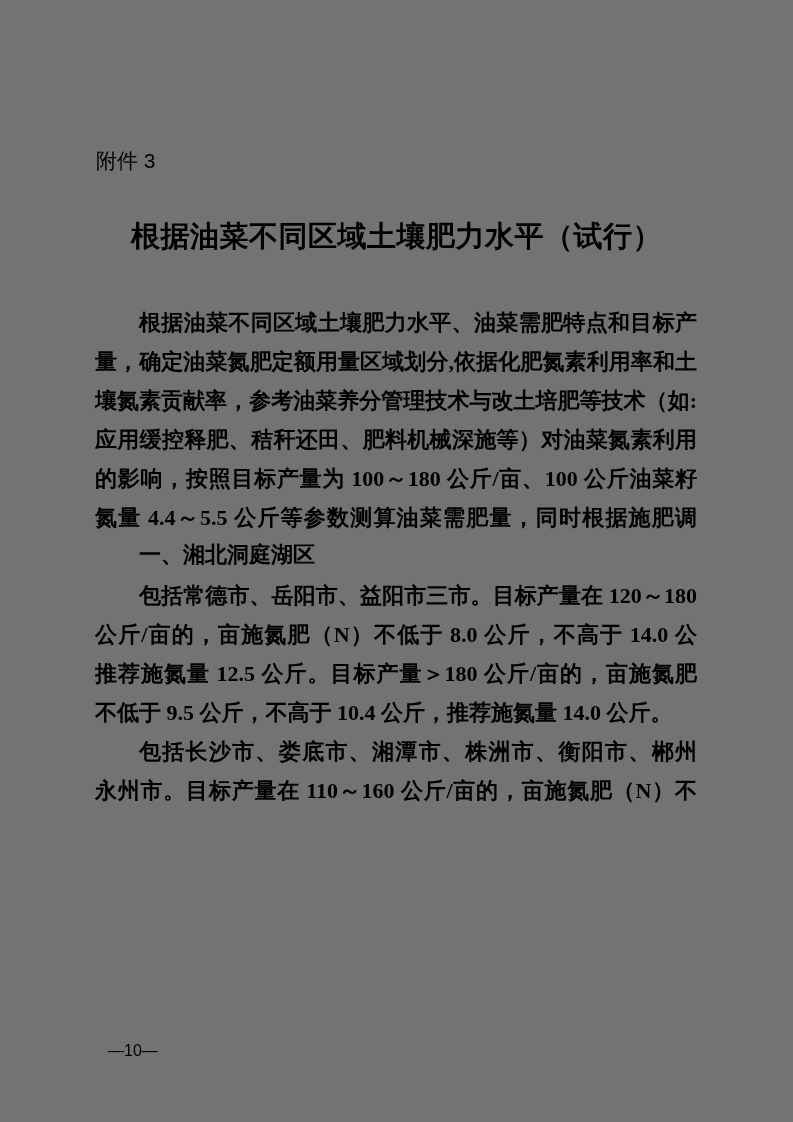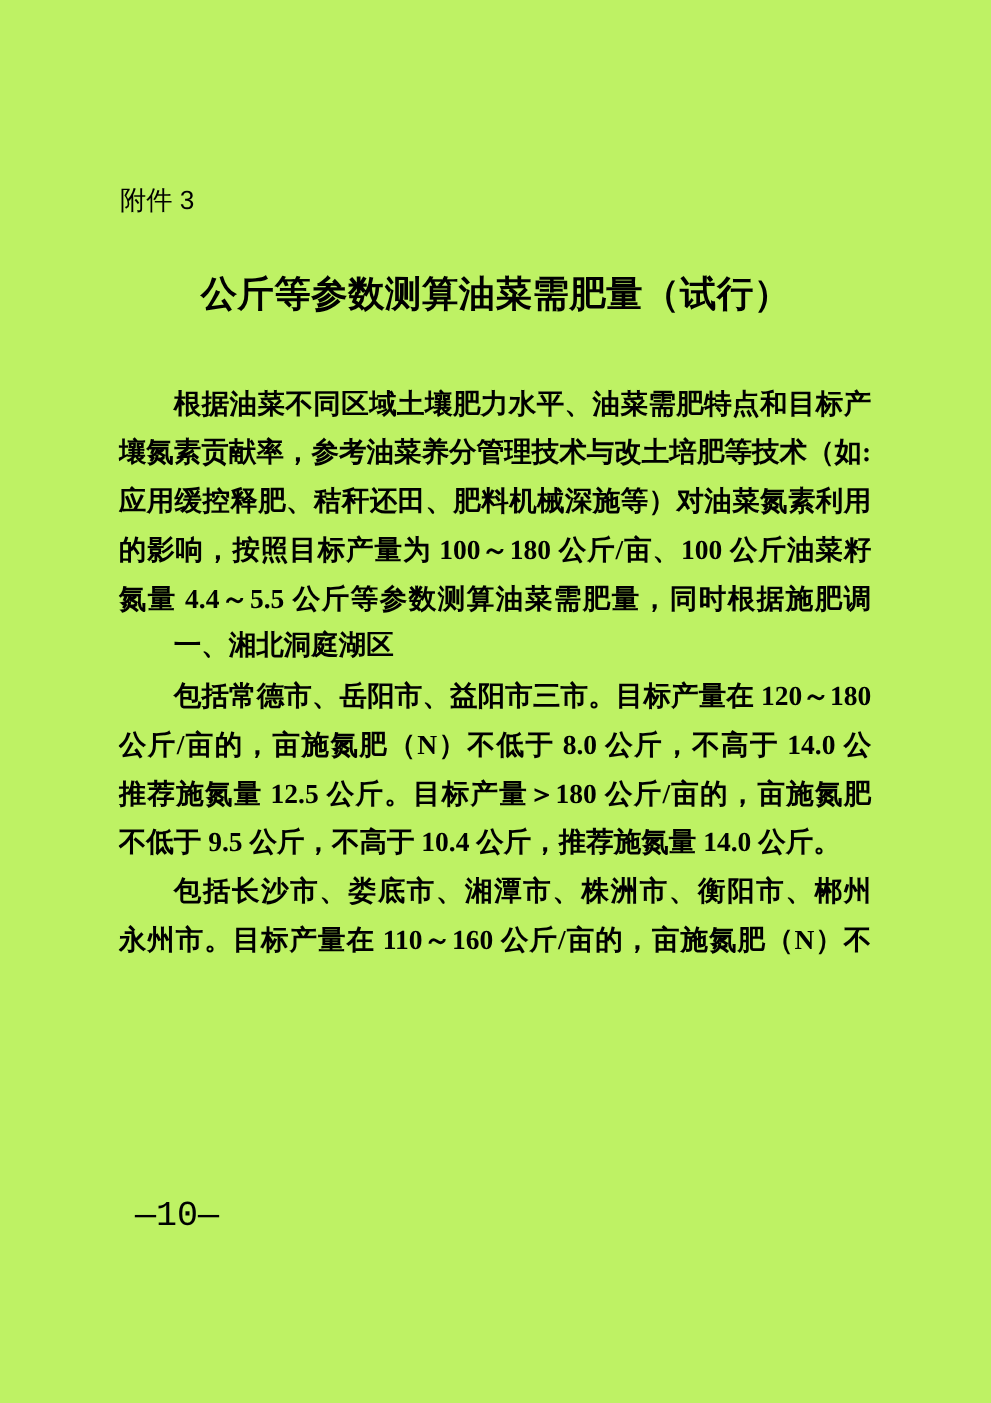--- a/index.html
+++ b/index.html
@@ -5,21 +5,21 @@
   html, body {
     margin: 0;
     padding: 0;
     background: #e8e8e8;
   }
   .page {
     position: relative;
     width: 793px;
     height: 1122px;
     margin: 0 auto;
-    background: #bef264;
+    background: #737373;
     color: #000000;
     font-family: "Liberation Serif", "DejaVu Serif", serif;
     overflow: hidden;
   }
   .attachment-label {
     position: absolute;
     left: 96px;
     top: 146px;
     font-size: 21px;
     line-height: 30px;
@@ -62,37 +62,38 @@
     height: 39px;
     line-height: 39px;
     text-indent: 2em;
     font-weight: bold;
     font-family: Liberation Mono, monospace;
     overflow: hidden;
   }
   .page-number {
     position: absolute;
     left: 108px;
-    top: 959px;
-    font-size: 28px;
+    top: 1036px;
+    font-size: 16px;
     line-height: 30px;
-    font-family: Liberation Mono, monospace;
+    font-family: Liberation Sans, sans-serif;
   }
 </style>
 </head>
 <body>
 
 <div class="page">
   <div class="attachment-label">附件 3</div>
 
-  <div class="doc-title">公斤等参数测算油菜需肥量（试行）</div>
+  <div class="doc-title">根据油菜不同区域土壤肥力水平（试行）</div>
 
   <div class="doc-body">
       <div class="block paragraph">
         <div class="line indent justified">根据油菜不同区域土壤肥力水平、油菜需肥特点和目标产</div>
+        <div class="line justified">量，确定油菜氮肥定额用量区域划分,依据化肥氮素利用率和土</div>
         <div class="line justified">壤氮素贡献率，参考油菜养分管理技术与改土培肥等技术（如:</div>
         <div class="line justified">应用缓控释肥、秸秆还田、肥料机械深施等）对油菜氮素利用率</div>
         <div class="line justified">的影响，按照目标产量为 100～180 公斤/亩、100 公斤油菜籽需</div>
         <div class="line justified">氮量 4.4～5.5 公斤等参数测算油菜需肥量，同时根据施肥调查、</div>
       </div>
       <div class="block heading">一、湘北洞庭湖区</div>
       <div class="block paragraph">
         <div class="line indent justified">包括常德市、岳阳市、益阳市三市。目标产量在 120～180</div>
         <div class="line justified">公斤/亩的，亩施氮肥（N）不低于 8.0 公斤，不高于 14.0 公斤，</div>
         <div class="line justified">推荐施氮量 12.5 公斤。目标产量＞180 公斤/亩的，亩施氮肥（N）</div>

